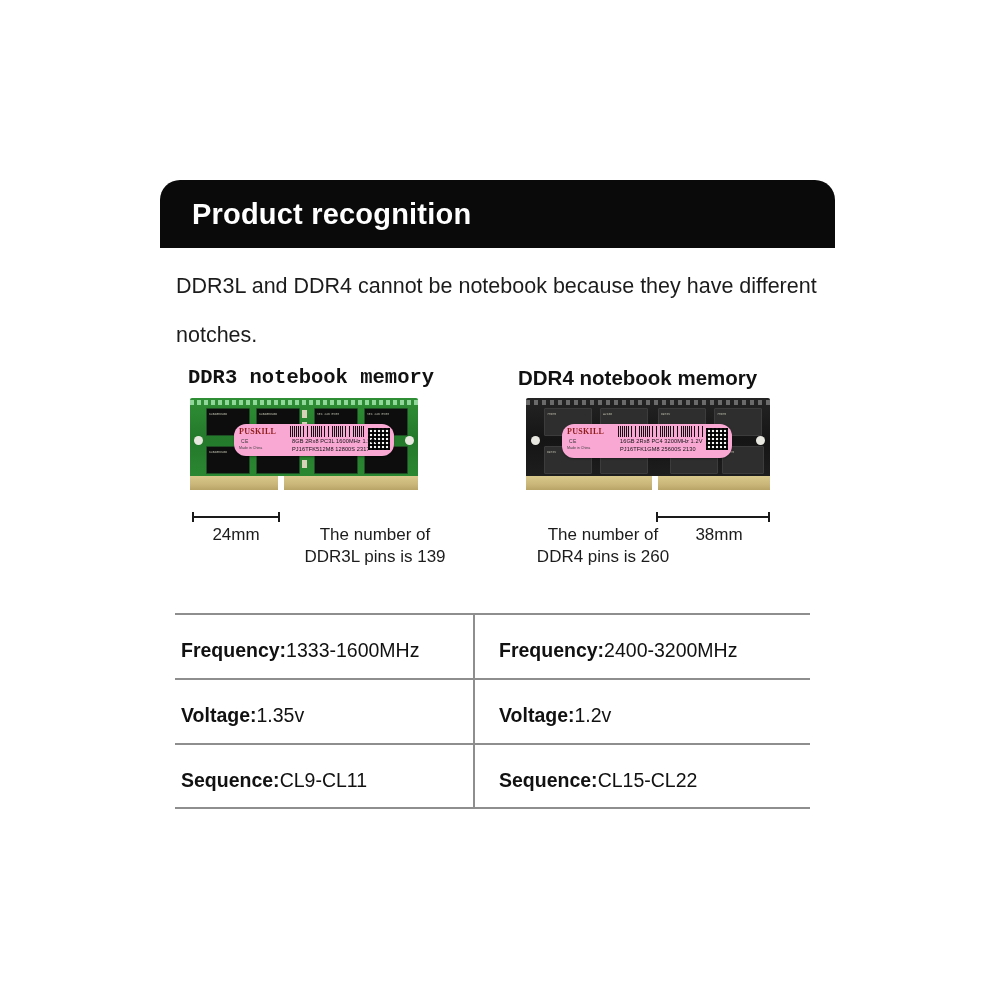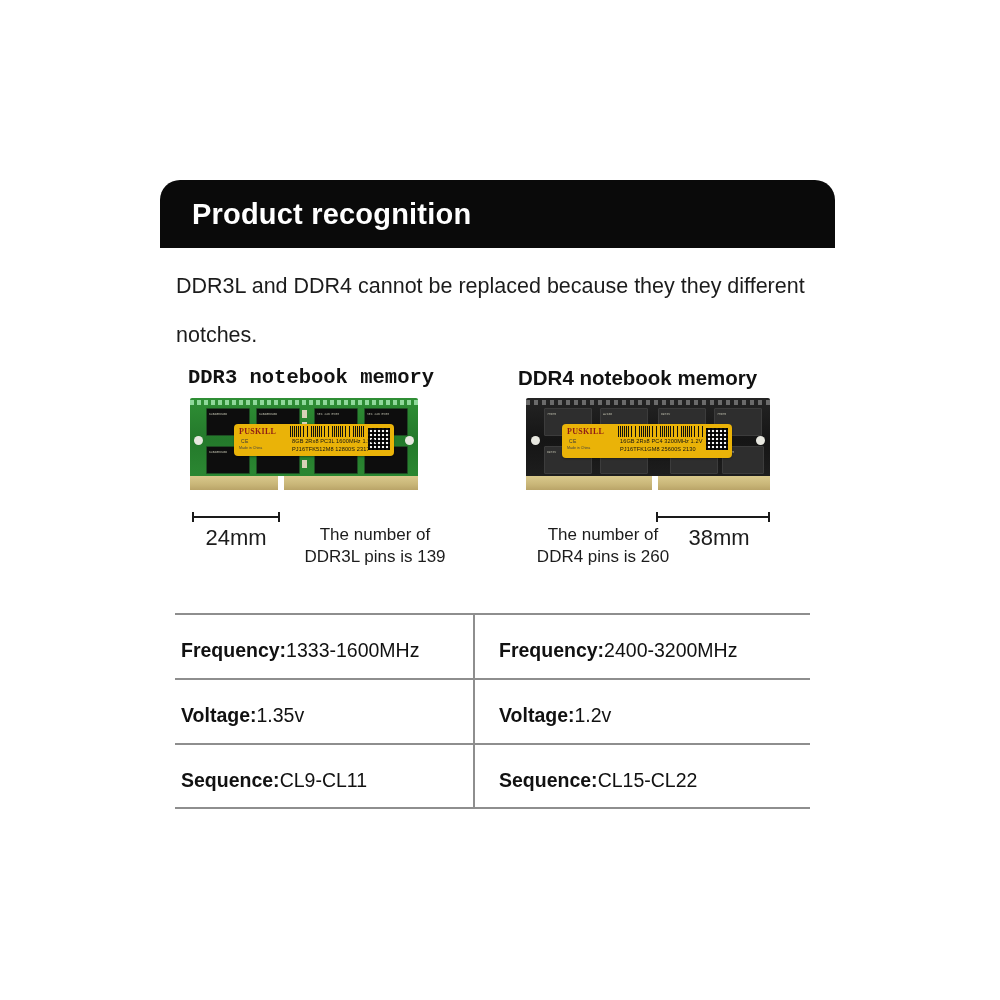--- a/index.html
+++ b/index.html
@@ -148,22 +148,22 @@
     bottom: 12px;
     height: 14px;
     background: linear-gradient(180deg, #d9c98c 0%, #c9b678 60%, #b9a468 100%);
   }
   .contact-left { left: 0; }
   .contact-right { right: 0; }
 
   
   .label {
     position: absolute;
-    background: #eab308;
-    border-radius: 4px;
+    background: #f9a8d4;
+    border-radius: 12px;
     box-shadow: 0 1px 2px rgba(0,0,0,0.35);
     overflow: hidden;
   }
   #label-ddr3 {
     left: 44px;
     top: 26px;
     width: 160px;
     height: 32px;
   }
   #label-ddr4 {
@@ -266,21 +266,21 @@
     background: #1a1a1a;
   }
   .dimline .cap-l { left: 0; }
   .dimline .cap-r { right: 0; }
 
   #dim-ddr3 { left: 192px; top: 512px; width: 88px; }
   #dim-ddr4 { left: 656px; top: 512px; width: 114px; }
 
   .dim-label {
     position: absolute;
-    font-size: 22px;
+    font-size: 17px;
     color: #1c1c1c;
     text-align: center;
     white-space: nowrap;
   }
   #dim-label-ddr3 { left: 192px; top: 525px; width: 88px; }
   #dim-label-ddr4 { left: 656px; top: 525px; width: 114px; margin-left: 6px; }
 
   
   .pin-caption {
     position: absolute;
@@ -335,21 +335,21 @@
   .row-2 { top: 91px; }
   .row-3 { top: 156px; }
 </style>
 </head>
 <body>
 
 <div id="header-bar">
   <div id="header-title">Product recognition</div>
 </div>
 
-<div id="intro">DDR3L and DDR4 cannot be replaced because they they different notches.</div>
+<div id="intro">DDR3L and DDR4 cannot be notebook because they have different notches.</div>
 
 <div class="module-heading" id="heading-ddr3">DDR3 notebook memory</div>
 <div class="module-heading" id="heading-ddr4">DDR4 notebook memory</div>
 
 <div class="module" id="module-ddr3">
   <div class="pcb pcb-green"></div>
 
   <div class="rail rail-top" style="background:repeating-linear-gradient(90deg,#8fd89a 0 4px, transparent 4px 7px);"></div>
   <div class="rail rail-bottom" style="bottom:18px;background:repeating-linear-gradient(90deg,#cfe8cf 0 5px, transparent 5px 9px);"></div>
 

